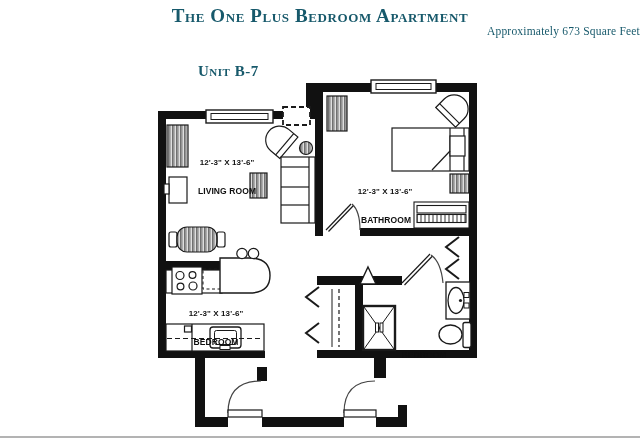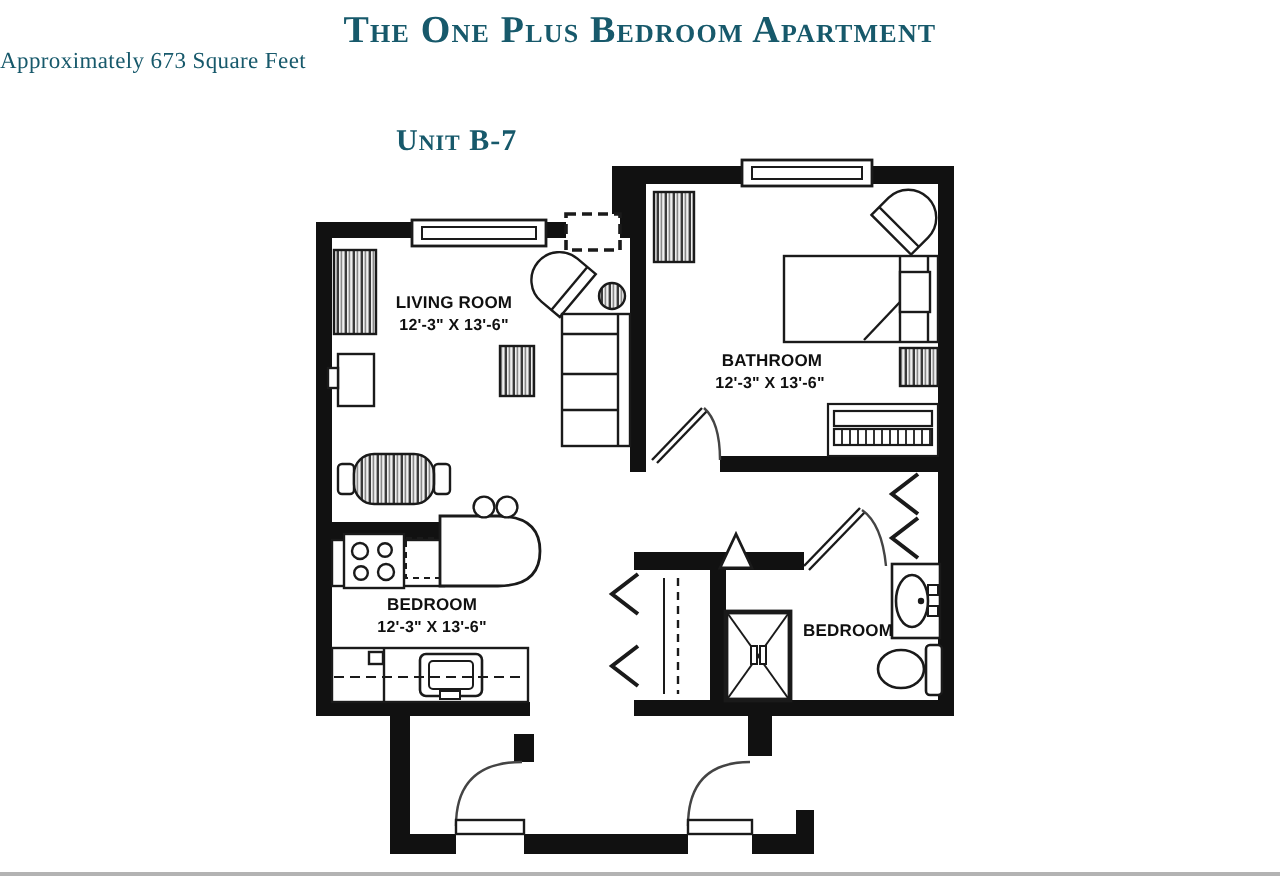--- a/index.html
+++ b/index.html
@@ -1,27 +1,27 @@
 <!DOCTYPE html>
 <html><head>
 <meta charset="utf-8">
 <style>
   html,body{margin:0;padding:0;background:#fff;}
   #stage{position:relative;width:640px;height:438px;background:#ffffff;overflow:hidden;
          font-family:"Liberation Sans",sans-serif;padding-left:28px;}
   .hdr-title{position:absolute;top:5px;left:0;width:640px;text-align:center;
     font-family:"Liberation Serif",serif;font-variant:small-caps;font-weight:700;
     font-size:19px;letter-spacing:.6px;}
-  .hdr-sub{position:absolute;top:25px;left:0;width:640px;text-align:left;
+  .hdr-sub{position:absolute;top:25px;left:0;width:640px;text-align:right;
     font-family:"Liberation Serif",serif;font-size:11.5px;letter-spacing:.2px;}
   .hdr-unit{position:absolute;top:63px;left:198px;
     font-family:"Liberation Serif",serif;font-variant:small-caps;font-weight:700;
     font-size:15px;letter-spacing:.5px;}
   .room-label{position:absolute;transform:translateX(-50%);white-space:nowrap;
-    font-size:8.5px;font-weight:700;color:#101010;letter-spacing:.1px;}
+    font-size:8.5px;font-weight:700;color:#101010;letter-spacing:.1px;margin-top:40px;}
   .room-dims{position:absolute;transform:translateX(-50%);white-space:nowrap;
     font-size:8px;font-weight:700;color:#101010;letter-spacing:.1px;}
   svg{position:absolute;left:0;top:0;}
   .bottom-edge{position:absolute;left:0;bottom:0;width:100%;height:2px;background:#b3b3b3;}
 </style>
 </head>
 <body>
 
 <div id="stage">
 

